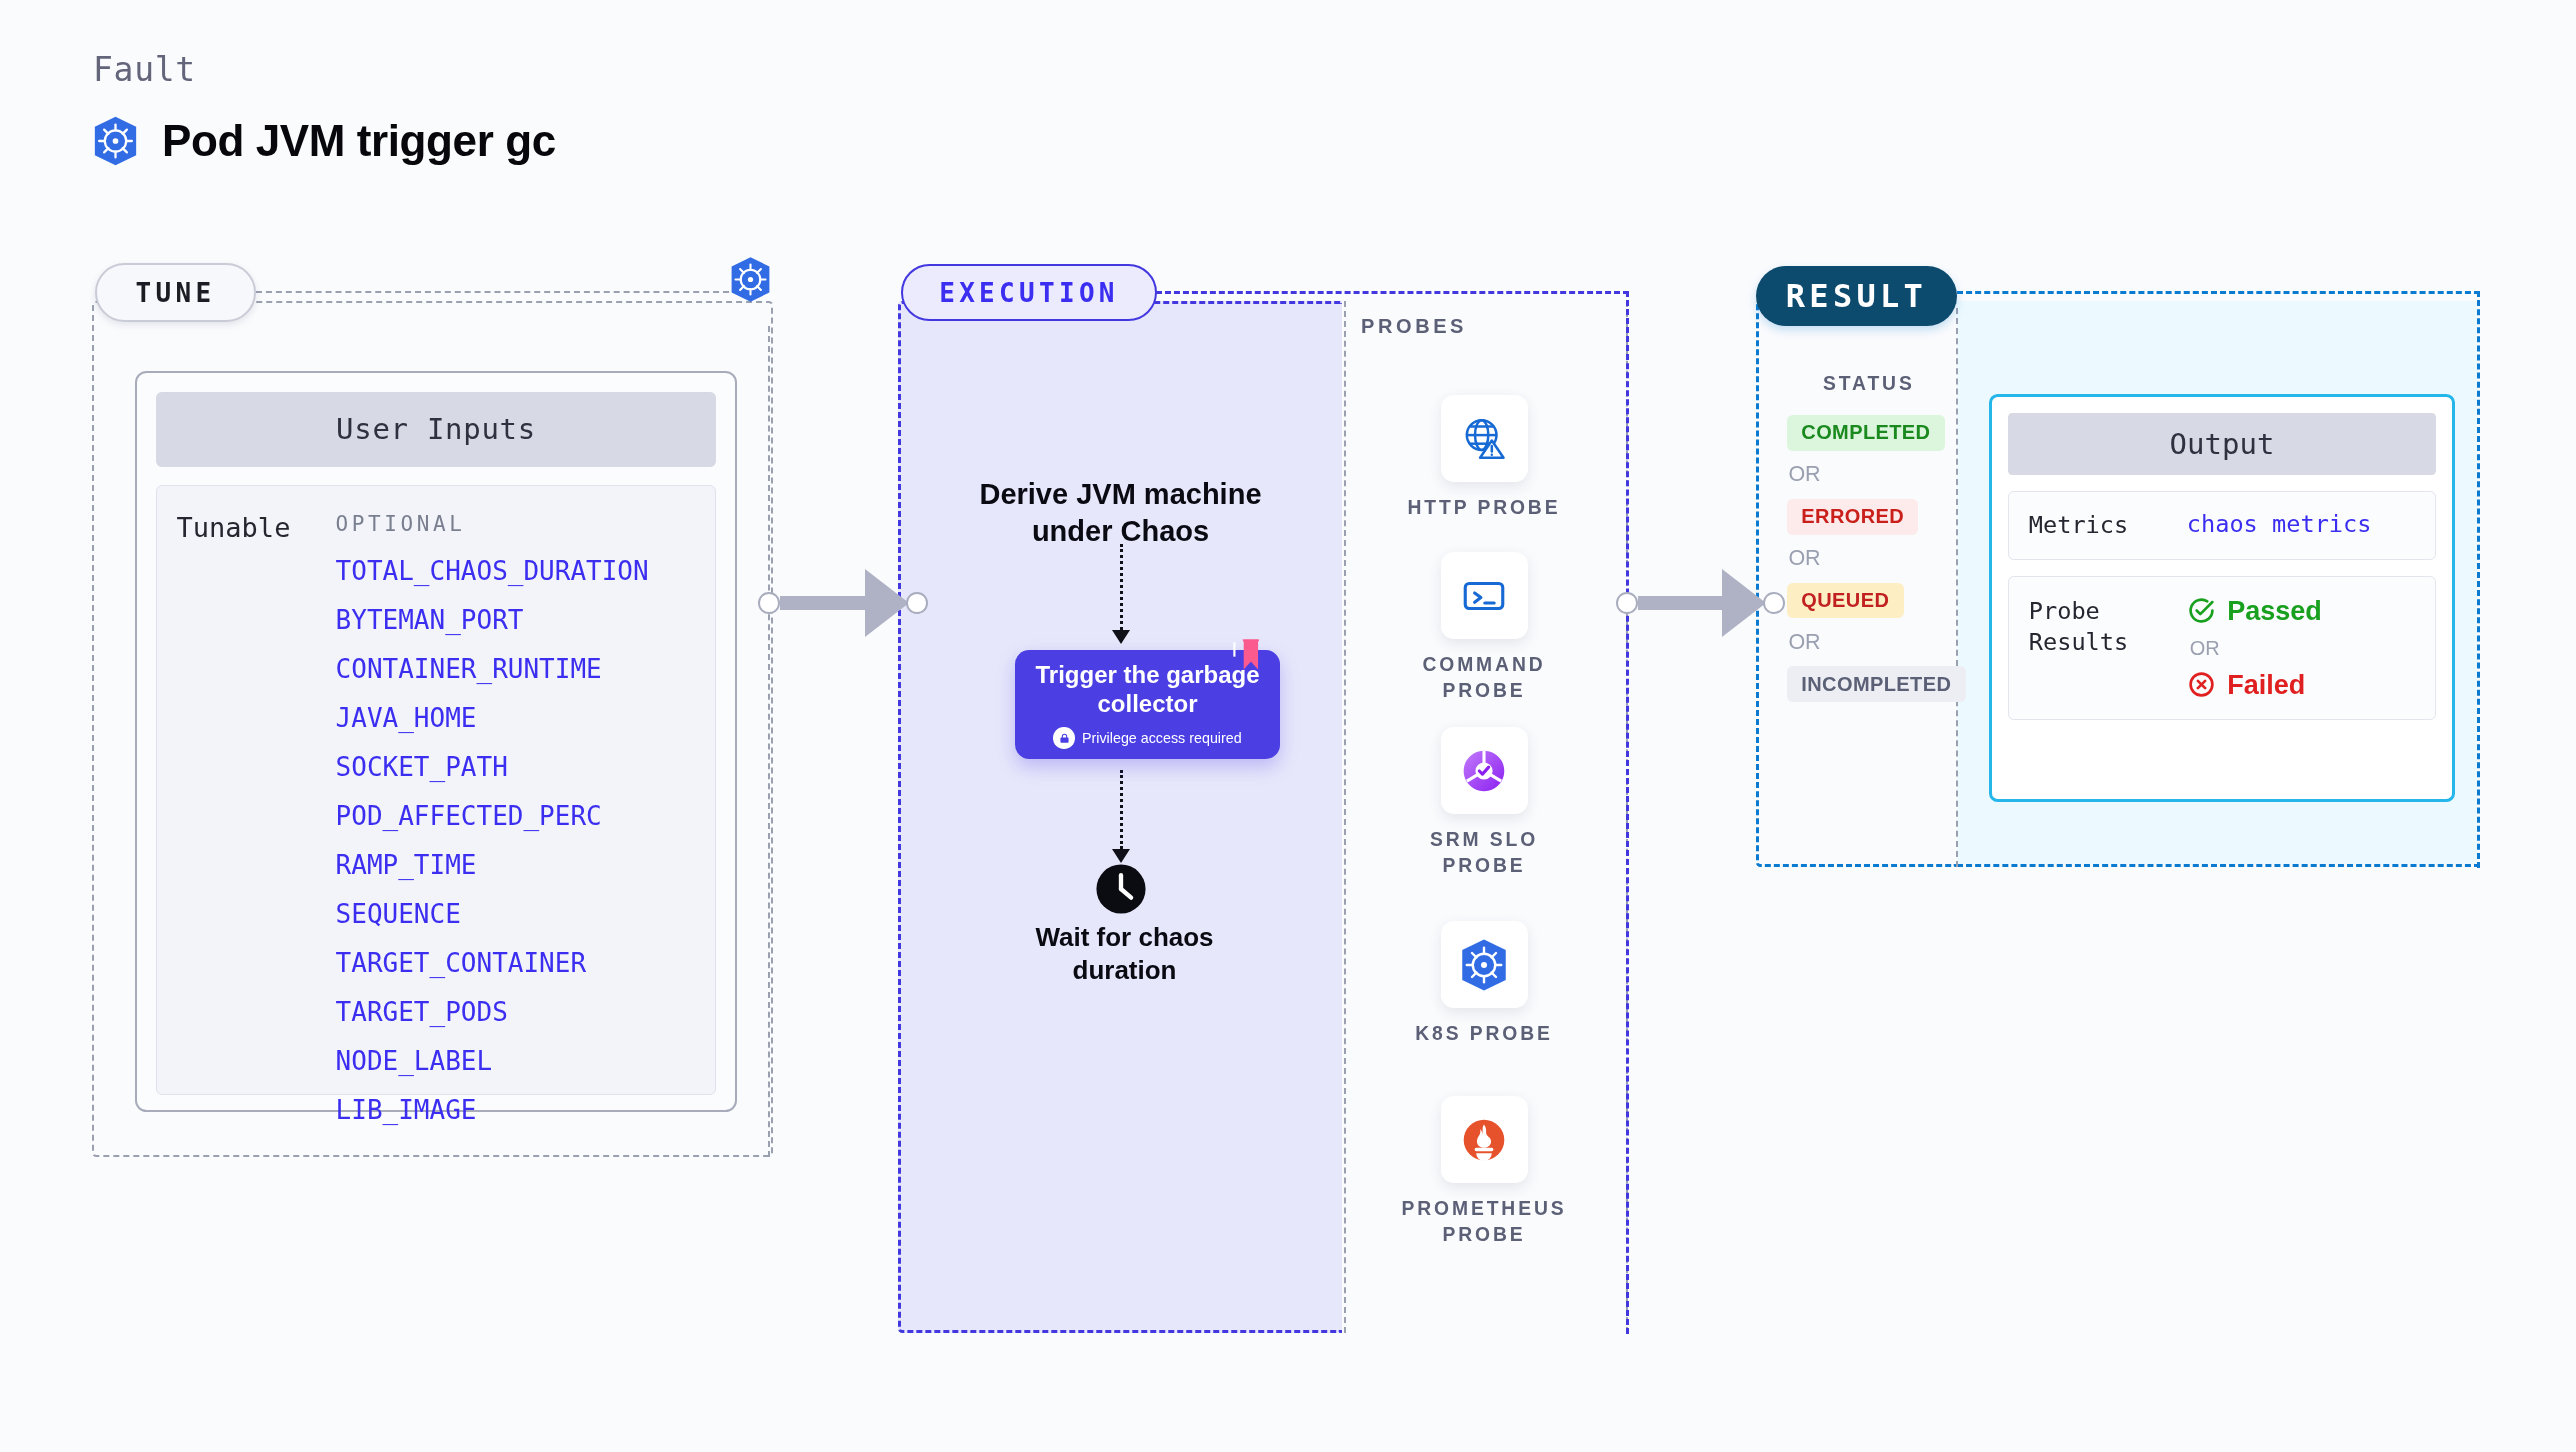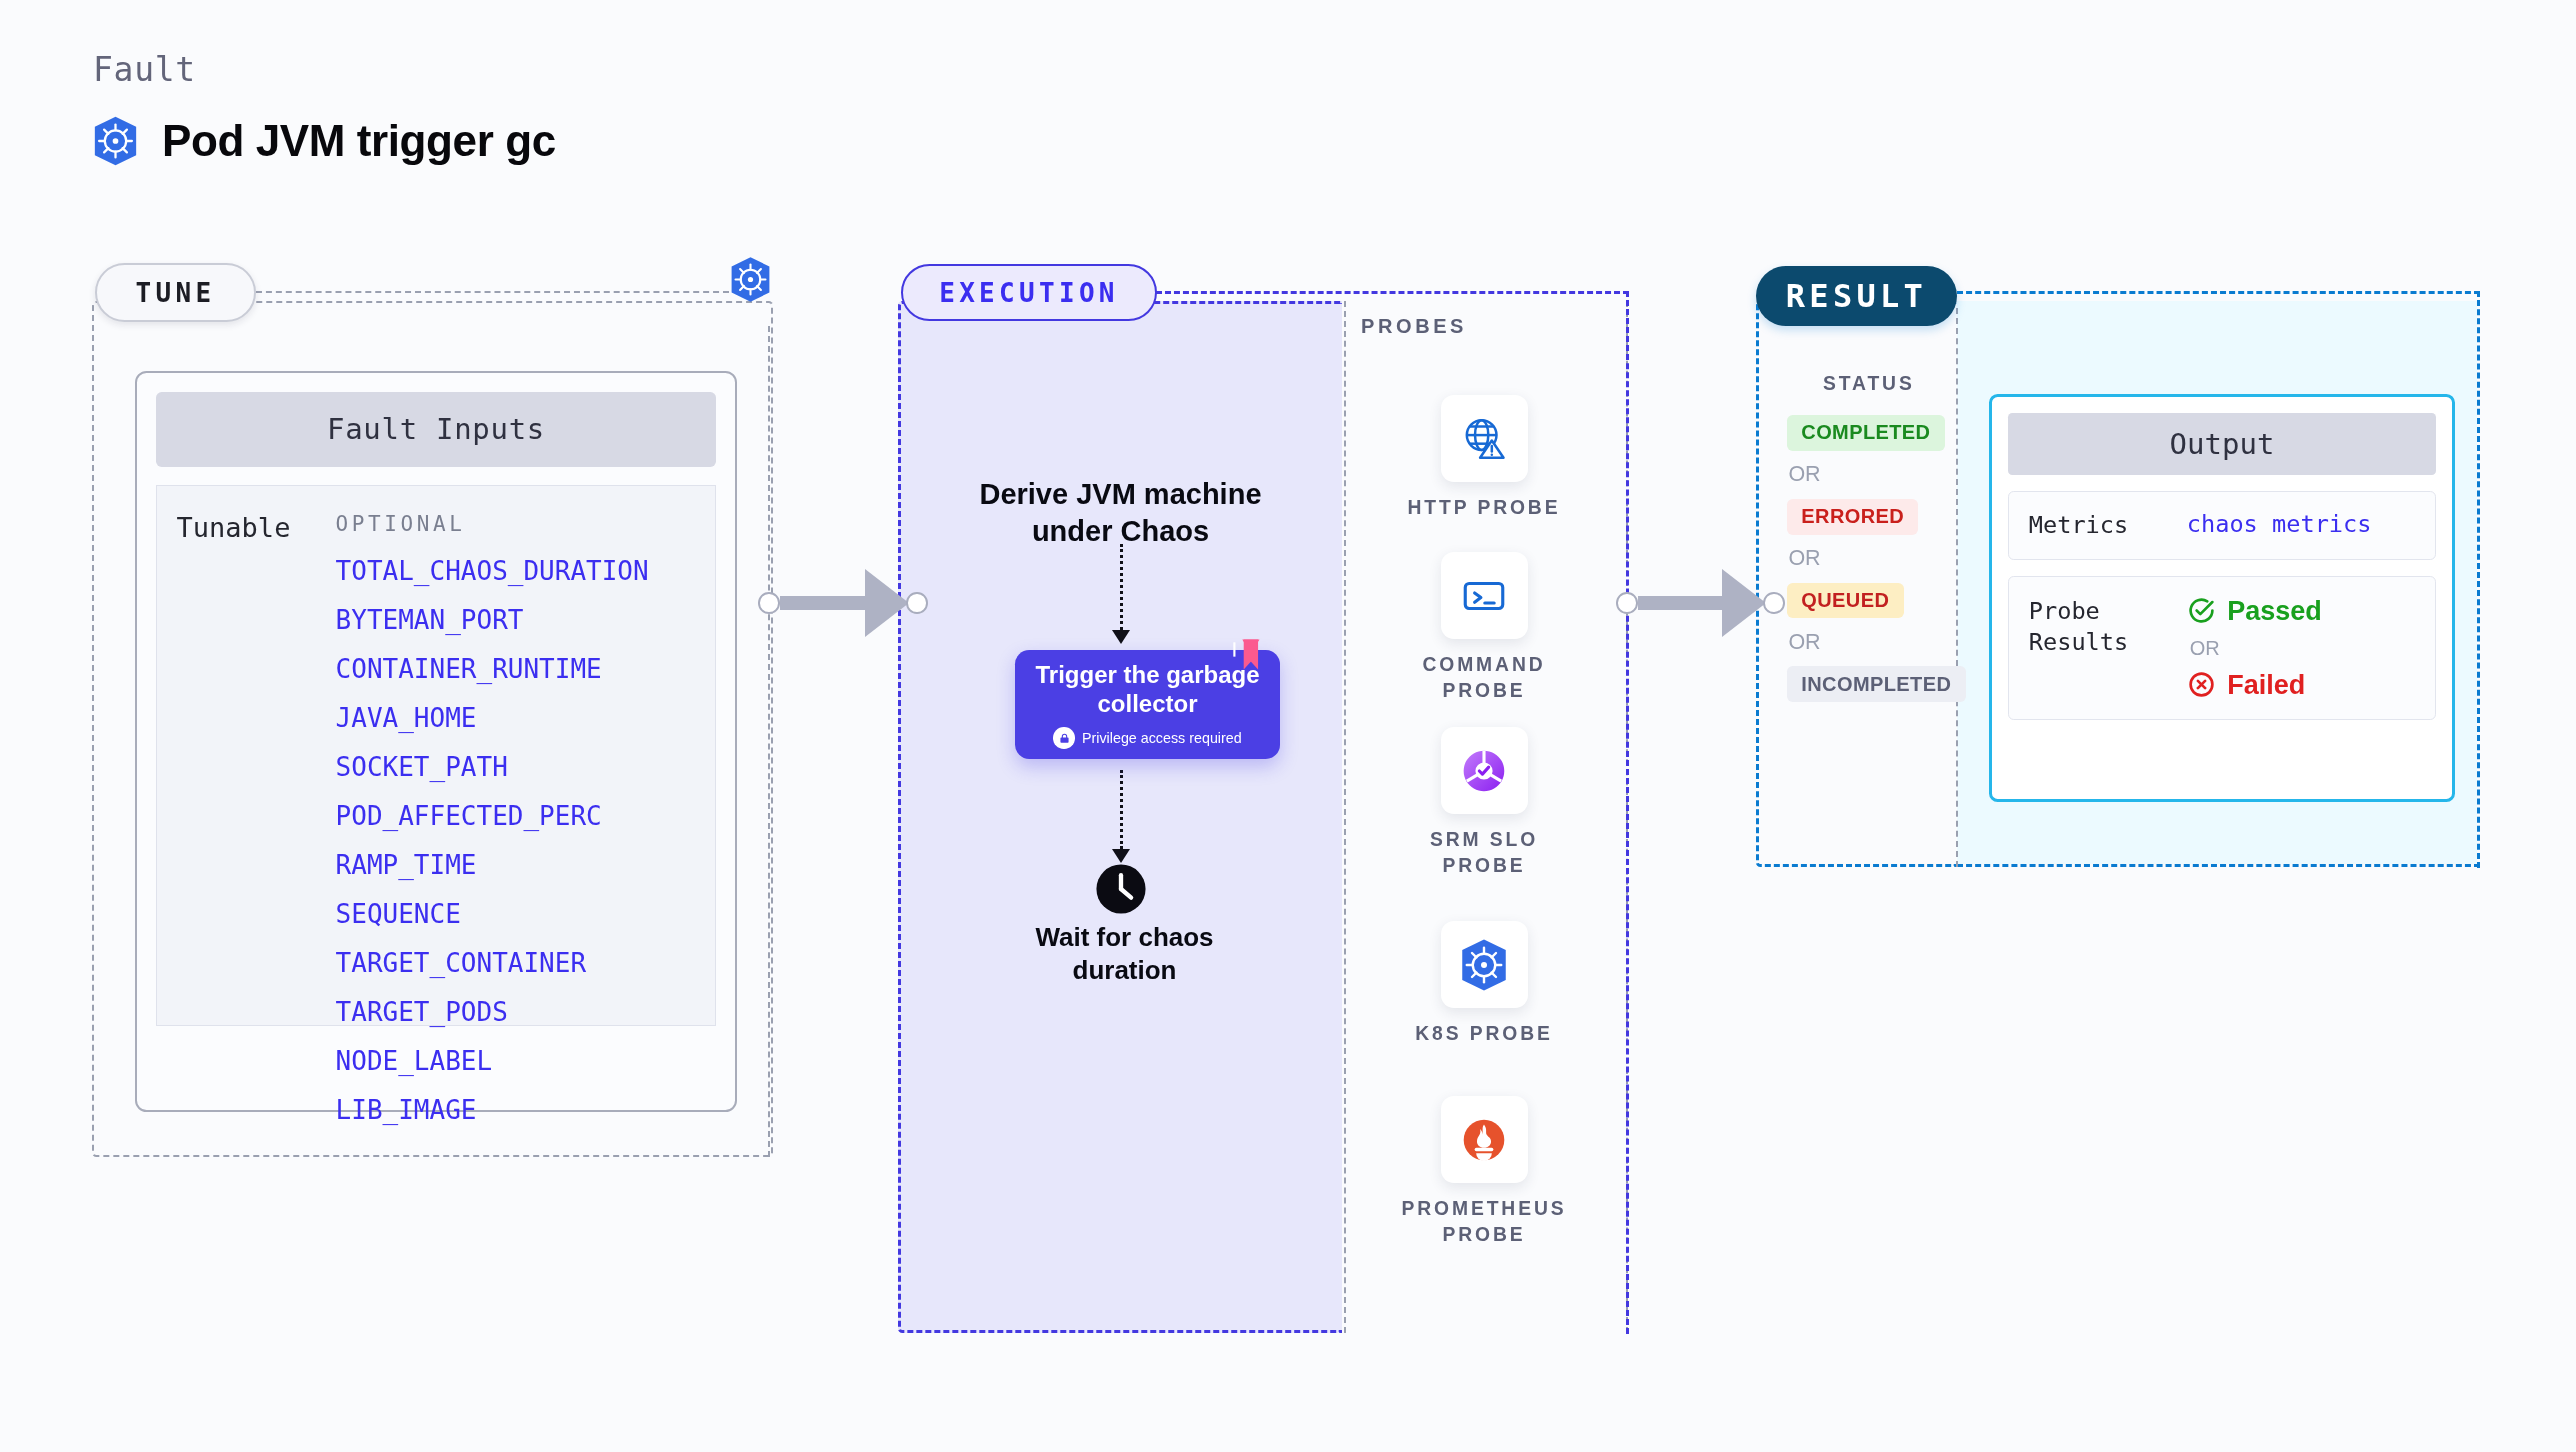--- a/index.html
+++ b/index.html
@@ -58,22 +58,22 @@
     z-index: 3;
   }
   .ui-head {
     margin: 18.6px 18.6px 0 18.6px; height: 75px;
     background: #d7d9e4; border-radius: 5.7px;
     display:flex; align-items:center; justify-content:center;
     font-family: "DejaVu Sans Mono", monospace;
     font-size: 29px; color: #2f3140; letter-spacing: 0.7px;
   }
   .ui-body {
-    margin: 18.6px; height: 541px;
-    background: #f2f4f9; border: 1.4px solid #dfe2ec; border-radius: 0;
+    margin: 18.6px; height: 610px;
+    background: #f2f4f9; border: 1.4px solid #dfe2ec; border-radius: 6px;
     display:flex; padding: 26px 0 0 0;
   }
   .ui-left {
     width: 179px; padding-left: 20px;
     font-family: "DejaVu Sans Mono", monospace;
     font-size: 27px; color: #25262f;
   }
   .ui-right { flex: 1; }
   .ui-optional {
     font-family: "DejaVu Sans Mono", monospace;
@@ -290,21 +290,21 @@
         <line x1="17" y1="20" x2="23" y2="26"></line>
           <line x1="43" y1="46" x2="49" y2="52"></line>
         <line x1="49" y1="20" x2="43" y2="26"></line>
           <line x1="23" y1="46" x2="17" y2="52"></line>
       </g>
       <circle cx="33" cy="36" r="4" fill="#fff"></circle>
     </svg>
   </div>
 
   <div class="userinputs-card">
-    <div class="ui-head">Fault Inputs</div>
+    <div class="ui-head">User Inputs</div>
     <div class="ui-body">
       <div class="ui-left">Tunable</div>
       <div class="ui-right">
         <div class="ui-optional">OPTIONAL</div>
         <div class="tunable-item">TOTAL_CHAOS_DURATION</div>
         <div class="tunable-item">BYTEMAN_PORT</div>
         <div class="tunable-item">CONTAINER_RUNTIME</div>
         <div class="tunable-item">JAVA_HOME</div>
         <div class="tunable-item">SOCKET_PATH</div>
         <div class="tunable-item">POD_AFFECTED_PERC</div>

